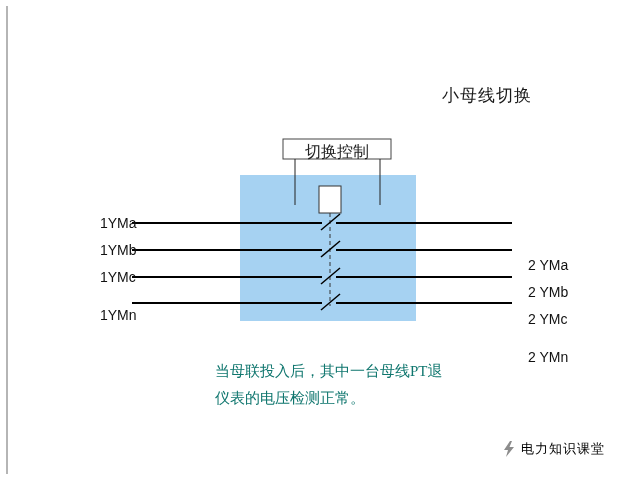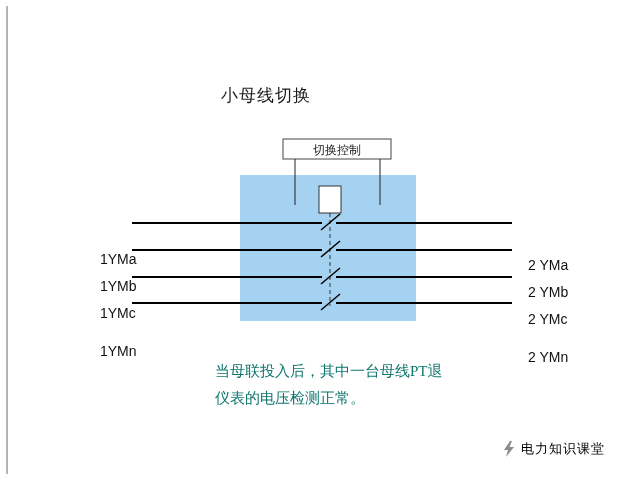--- a/index.html
+++ b/index.html
@@ -14,47 +14,47 @@
   .left-rule {
     position: absolute;
     left: 6px; top: 6px;
     width: 2px; height: 468px;
     background: #b5b5b5;
   }
   .title {
     position: absolute;
     left: 0; top: 84px;
     width: 532px;
-    text-align: center;
+    text-align: right;
     font-family: "Liberation Serif", "DejaVu Serif", serif;
     font-size: 17px;
     letter-spacing: 1px;
     color: #1a1a1a;
   }
   .schematic {
     position: absolute;
     left: 0; top: 0;
   }
   .control-label {
     position: absolute;
     left: 283px; top: 142px;
     width: 108px;
     text-align: center;
-    font-size: 12px;
+    font-size: 16px;
     color: #222222;
   }
   .bus-label {
     position: absolute;
     height: 18px;
     line-height: 18px;
     font-size: 14px;
     color: #111111;
     white-space: pre;
   }
-  .bus-label.left  { left: 100px; margin-top: 36px; }
+  .bus-label.left  { left: 100px; }
   .bus-label.right { left: 528px; margin-top: 42px; }
   .y1 { top: 214px; }
   .y2 { top: 241px; }
   .y3 { top: 268px; }
   .y4 { top: 306px; }
   .description {
     position: absolute;
     left: 215px; top: 358px;
     width: 310px;
     font-family: "Liberation Serif", "DejaVu Serif", serif;

